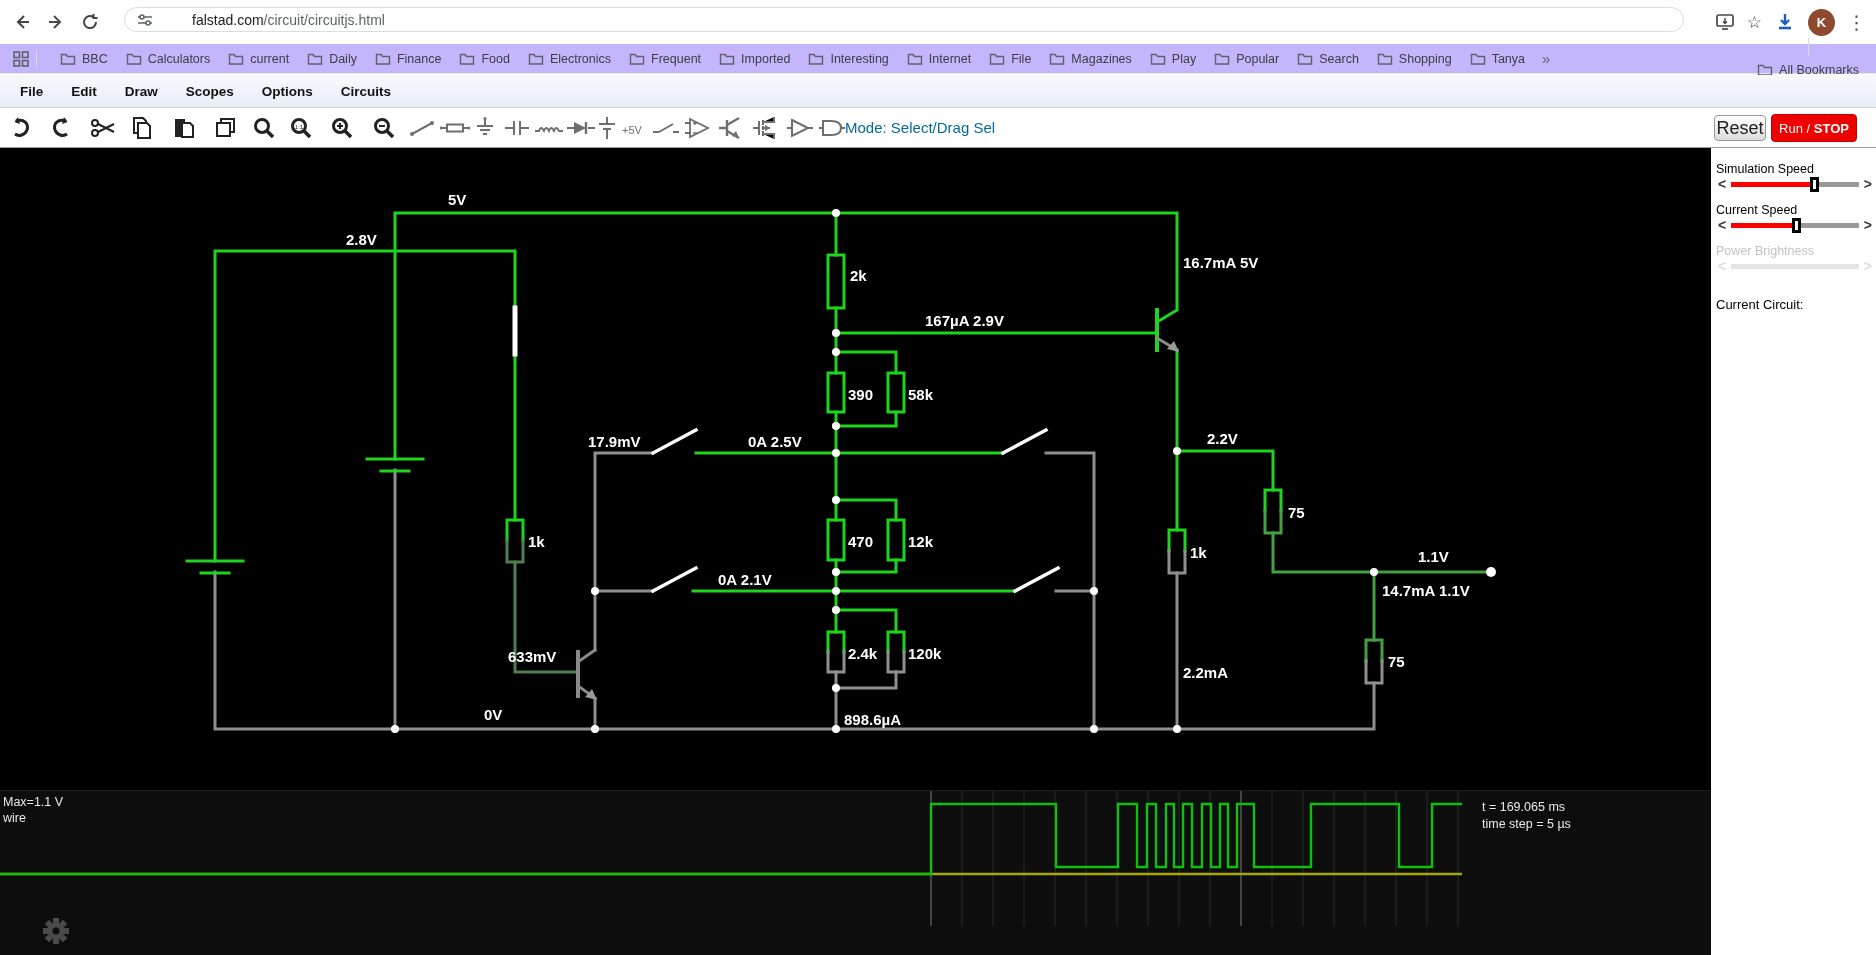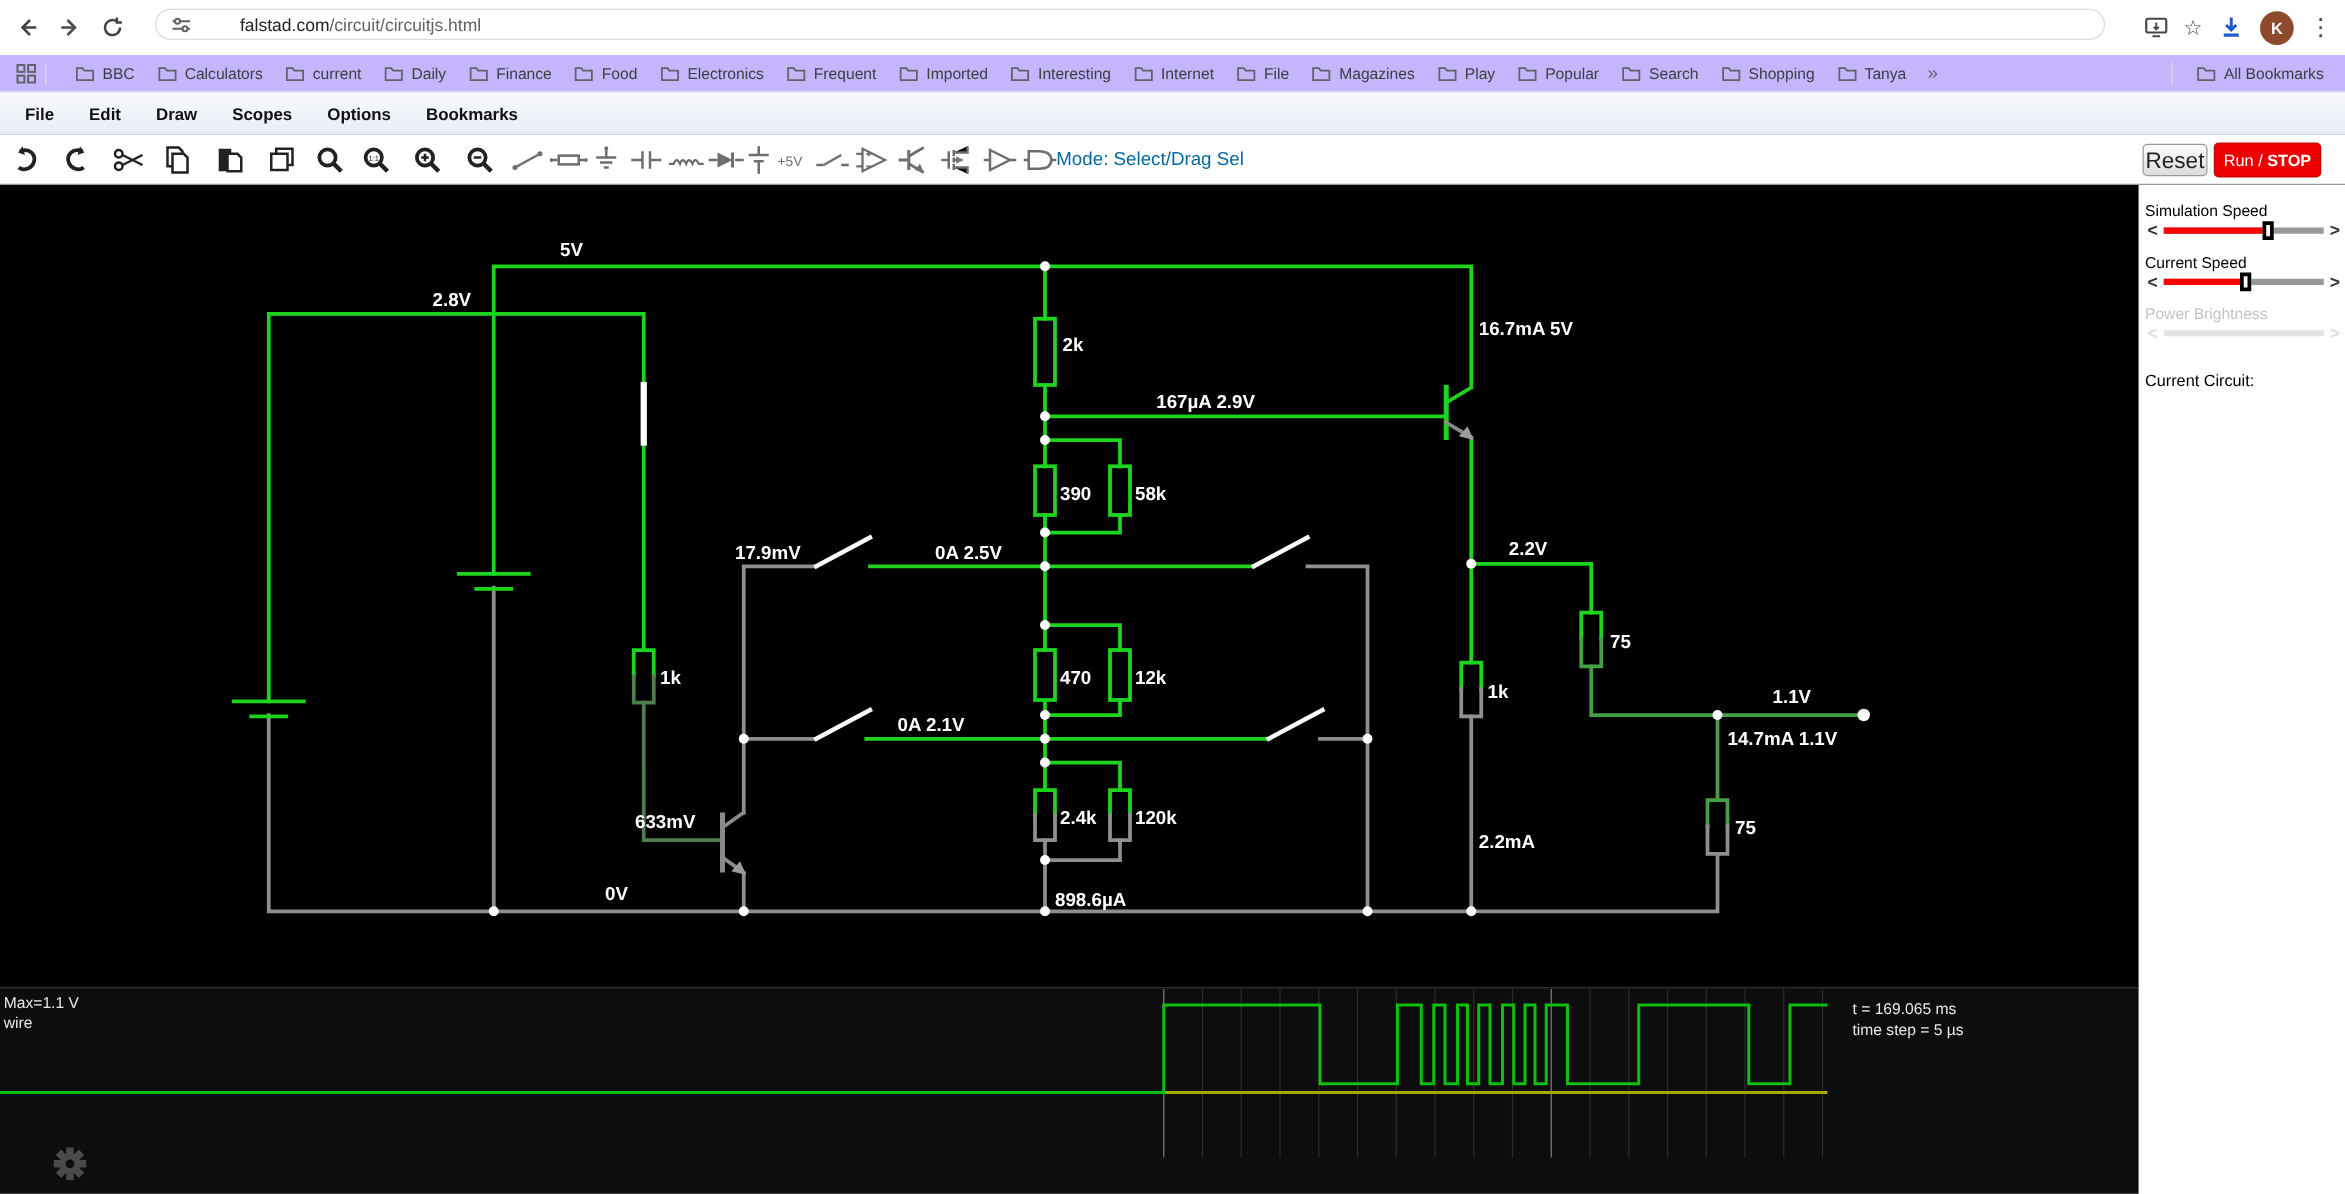--- a/index.html
+++ b/index.html
@@ -20,21 +20,21 @@
             font-weight:bold; display:flex; align-items:center; justify-content:center; cursor:pointer; }
   .gliph { font-size:17px; color:#474747; cursor:pointer; }
 
   
   .bookmarks { position:absolute; top:44px; left:0; width:1876px; height:30px; background:#c4b5fd;
                border-bottom:1px solid #e4e6e8; display:flex; align-items:center; }
   #bookmarks-list { display:flex; align-items:center; margin-left:8px; }
   .bm { display:flex; align-items:center; gap:6px; padding:3px 9px; border-radius:6px; cursor:pointer;
         font-size:12.5px; color:#3c4043; white-space:nowrap; }
   .bm-sep { width:1px; height:18px; background:#dadce0; margin:0 6px; }
-  .bm-right { position:absolute; right:8px; display:flex; align-items:center; gap:4px; }
+  .bm-right { position:absolute; right:8px; display:flex; align-items:center; gap:4px;flex-direction:column; }
   .chev { color:#5f6368; font-size:15px; padding:0 8px; cursor:pointer; }
 
   
   .menubar { position:absolute; top:75px; left:0; width:1876px; height:33px;
              background:linear-gradient(#f7f9fd,#e9edf6); border-bottom:1px solid #cdd5e4;
              display:flex; align-items:center; padding-left:6px; }
   .menu-item { font-size:13.5px; font-weight:bold; color:#111; padding:4px 14px; cursor:pointer; }
 
   
   .toolbar { position:absolute; top:108px; left:0; width:1876px; height:40px; background:#fff;
@@ -245,21 +245,21 @@
       </div>
     </div>
   </div>
 
   <div class="menubar" id="menubar">
       <div class="menu-item">File</div>
       <div class="menu-item">Edit</div>
       <div class="menu-item">Draw</div>
       <div class="menu-item">Scopes</div>
       <div class="menu-item">Options</div>
-      <div class="menu-item">Bookmarks</div>
+      <div class="menu-item">Circuits</div>
     </div>
 
   <div class="toolbar">
     <div class="tb-ico" style="left:8px">
         <svg width="24" height="24" viewBox="0 0 24 24">
           <path d="M8 5 C16 2 21 8 19 14 C17 19 11 21 7 18" stroke="#222" stroke-width="3" fill="none"></path>
           <path d="M10 1 L6.5 6 L12 8 Z" fill="#222"></path>
         </svg>
       </div>
     <div class="tb-ico" style="left:50px">

